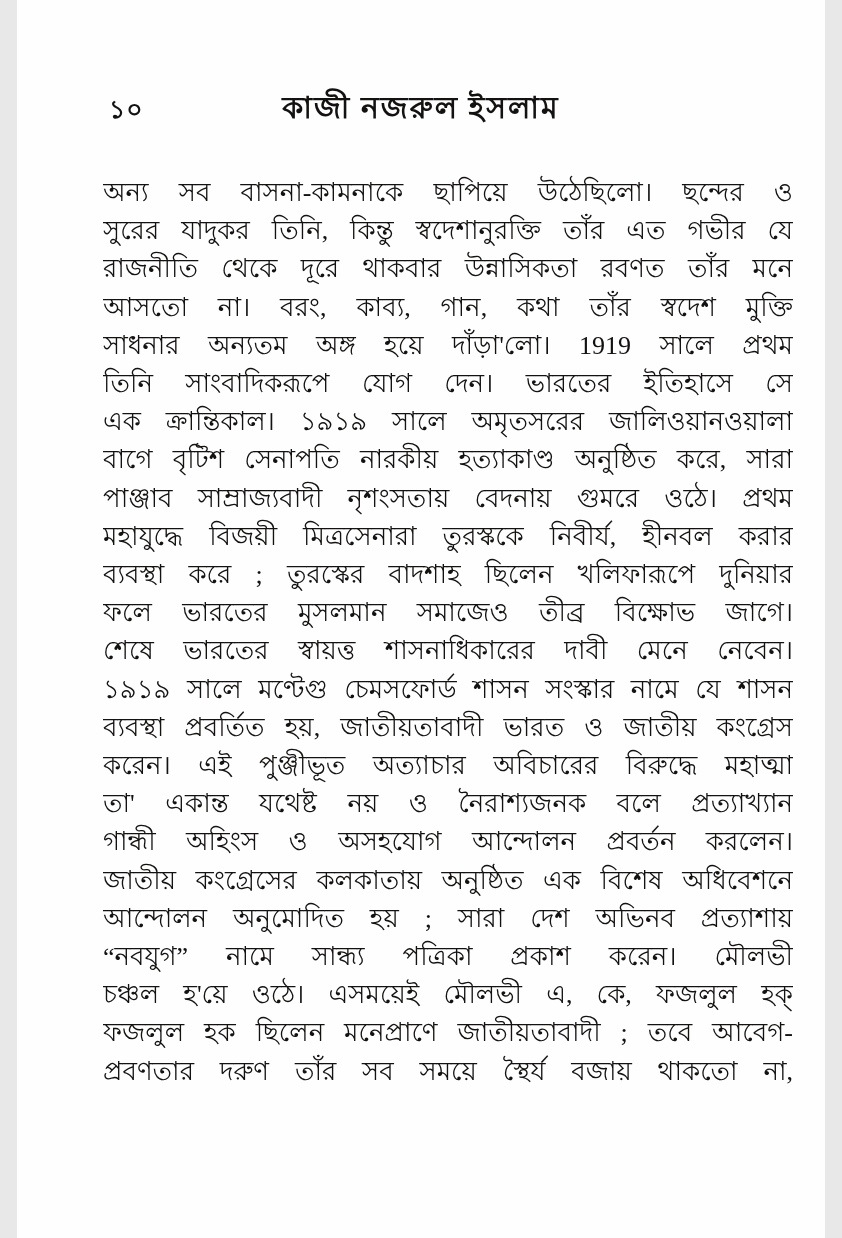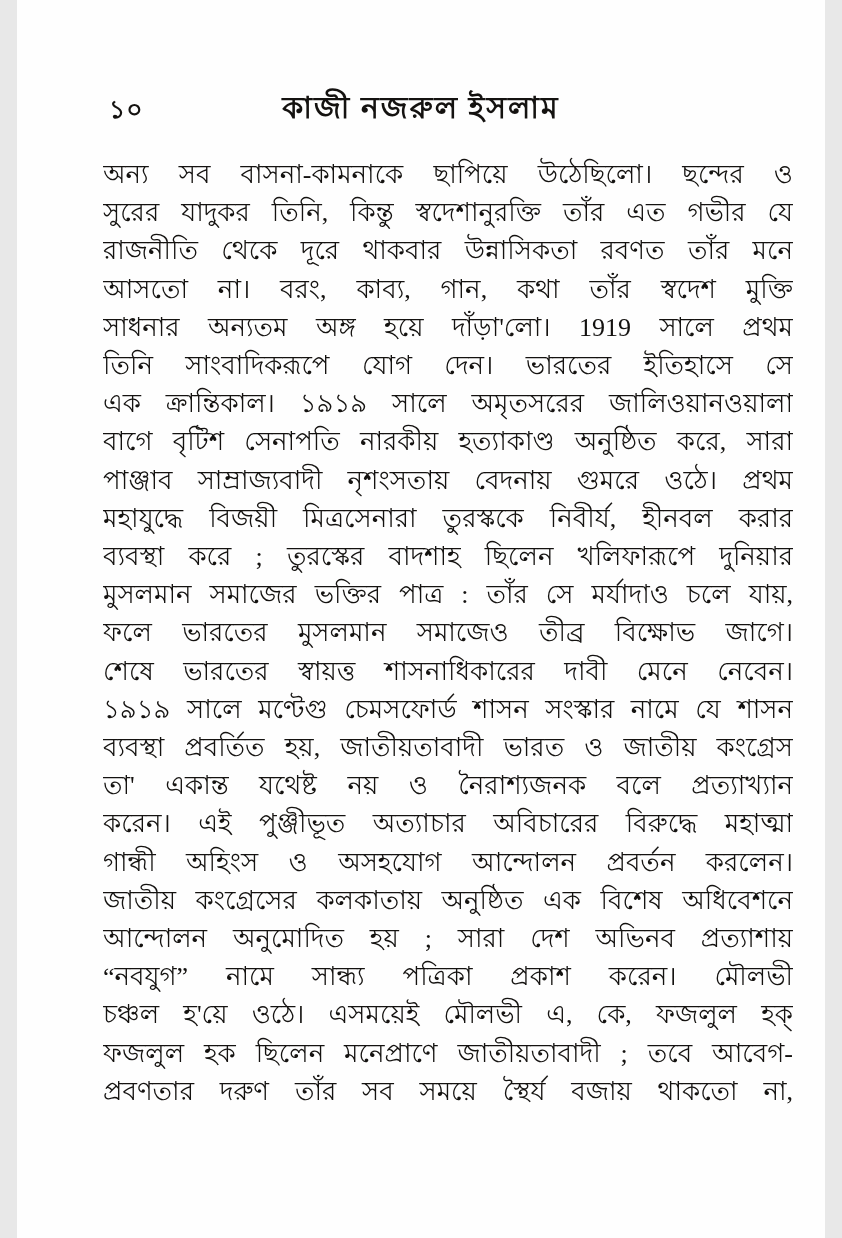--- a/index.html
+++ b/index.html
@@ -36,21 +36,21 @@
   .header-title {
     width: 100%;
     text-align: center;
     font-size: 30px;
     font-weight: bold;
     letter-spacing: 2px;
     white-space: nowrap;
   }
   .body-text {
     position: absolute;
-    top: 156px;
+    top: 174px;
     left: 86px;
     width: 690px;
   }
   .text-line {
     font-size: 26px;
     line-height: 38.2px;
     font-weight: 500;
     text-align: justify;
     text-align-last: justify;
     -moz-text-align-last: justify;
@@ -73,27 +73,26 @@
       <div class="text-line">সুরের যাদুকর তিনি, কিন্তু স্বদেশানুরক্তি তাঁর এত গভীর যে</div>
       <div class="text-line">রাজনীতি থেকে দূরে থাকবার উন্নাসিকতা রবণত তাঁর মনে</div>
       <div class="text-line">আসতো না। বরং, কাব্য, গান, কথা তাঁর স্বদেশ মুক্তি</div>
       <div class="text-line">সাধনার অন্যতম অঙ্গ হয়ে দাঁড়া'লো। 1919 সালে প্রথম</div>
       <div class="text-line">তিনি সাংবাদিকরূপে যোগ দেন। ভারতের ইতিহাসে সে</div>
       <div class="text-line">এক ক্রান্তিকাল। ১৯১৯ সালে অমৃতসরের জালিওয়ানওয়ালা</div>
       <div class="text-line">বাগে বৃটিশ সেনাপতি নারকীয় হত্যাকাণ্ড অনুষ্ঠিত করে, সারা</div>
       <div class="text-line">পাঞ্জাব সাম্রাজ্যবাদী নৃশংসতায় বেদনায় গুমরে ওঠে। প্রথম</div>
       <div class="text-line">মহাযুদ্ধে বিজয়ী মিত্রসেনারা তুরস্ককে নিবীর্য, হীনবল করার</div>
       <div class="text-line">ব্যবস্থা করে ; তুরস্কের বাদশাহ ছিলেন খলিফারূপে দুনিয়ার</div>
-      <div class="text-line">মুসলমান সমাজের ভক্তির পাত্র : তাঁর সে মর্যাদাও চলে যায়,</div>
       <div class="text-line">ফলে ভারতের মুসলমান সমাজেও তীব্র বিক্ষোভ জাগে।</div>
       <div class="text-line">শেষে ভারতের স্বায়ত্ত শাসনাধিকারের দাবী মেনে নেবেন।</div>
       <div class="text-line">১৯১৯ সালে মণ্টেগু চেমসফোর্ড শাসন সংস্কার নামে যে শাসন</div>
       <div class="text-line">ব্যবস্থা প্রবর্তিত হয়, জাতীয়তাবাদী ভারত ও জাতীয় কংগ্রেস</div>
+      <div class="text-line">করেন। এই পুঞ্জীভূত অত্যাচার অবিচারের বিরুদ্ধে মহাত্মা</div>
       <div class="text-line">তা' একান্ত যথেষ্ট নয় ও নৈরাশ্যজনক বলে প্রত্যাখ্যান</div>
-      <div class="text-line">করেন। এই পুঞ্জীভূত অত্যাচার অবিচারের বিরুদ্ধে মহাত্মা</div>
       <div class="text-line">গান্ধী অহিংস ও অসহযোগ আন্দোলন প্রবর্তন করলেন।</div>
       <div class="text-line">জাতীয় কংগ্রেসের কলকাতায় অনুষ্ঠিত এক বিশেষ অধিবেশনে</div>
       <div class="text-line">আন্দোলন অনুমোদিত হয় ; সারা দেশ অভিনব প্রত্যাশায়</div>
       <div class="text-line">“নবযুগ” নামে সান্ধ্য পত্রিকা প্রকাশ করেন। মৌলভী</div>
       <div class="text-line">চঞ্চল হ'য়ে ওঠে। এসময়েই মৌলভী এ, কে, ফজলুল হক্</div>
       <div class="text-line">ফজলুল হক ছিলেন মনেপ্রাণে জাতীয়তাবাদী ; তবে আবেগ-</div>
       <div class="text-line">প্রবণতার দরুণ তাঁর সব সময়ে স্থৈর্য বজায় থাকতো না,</div>
     </div>
 </div>
 

